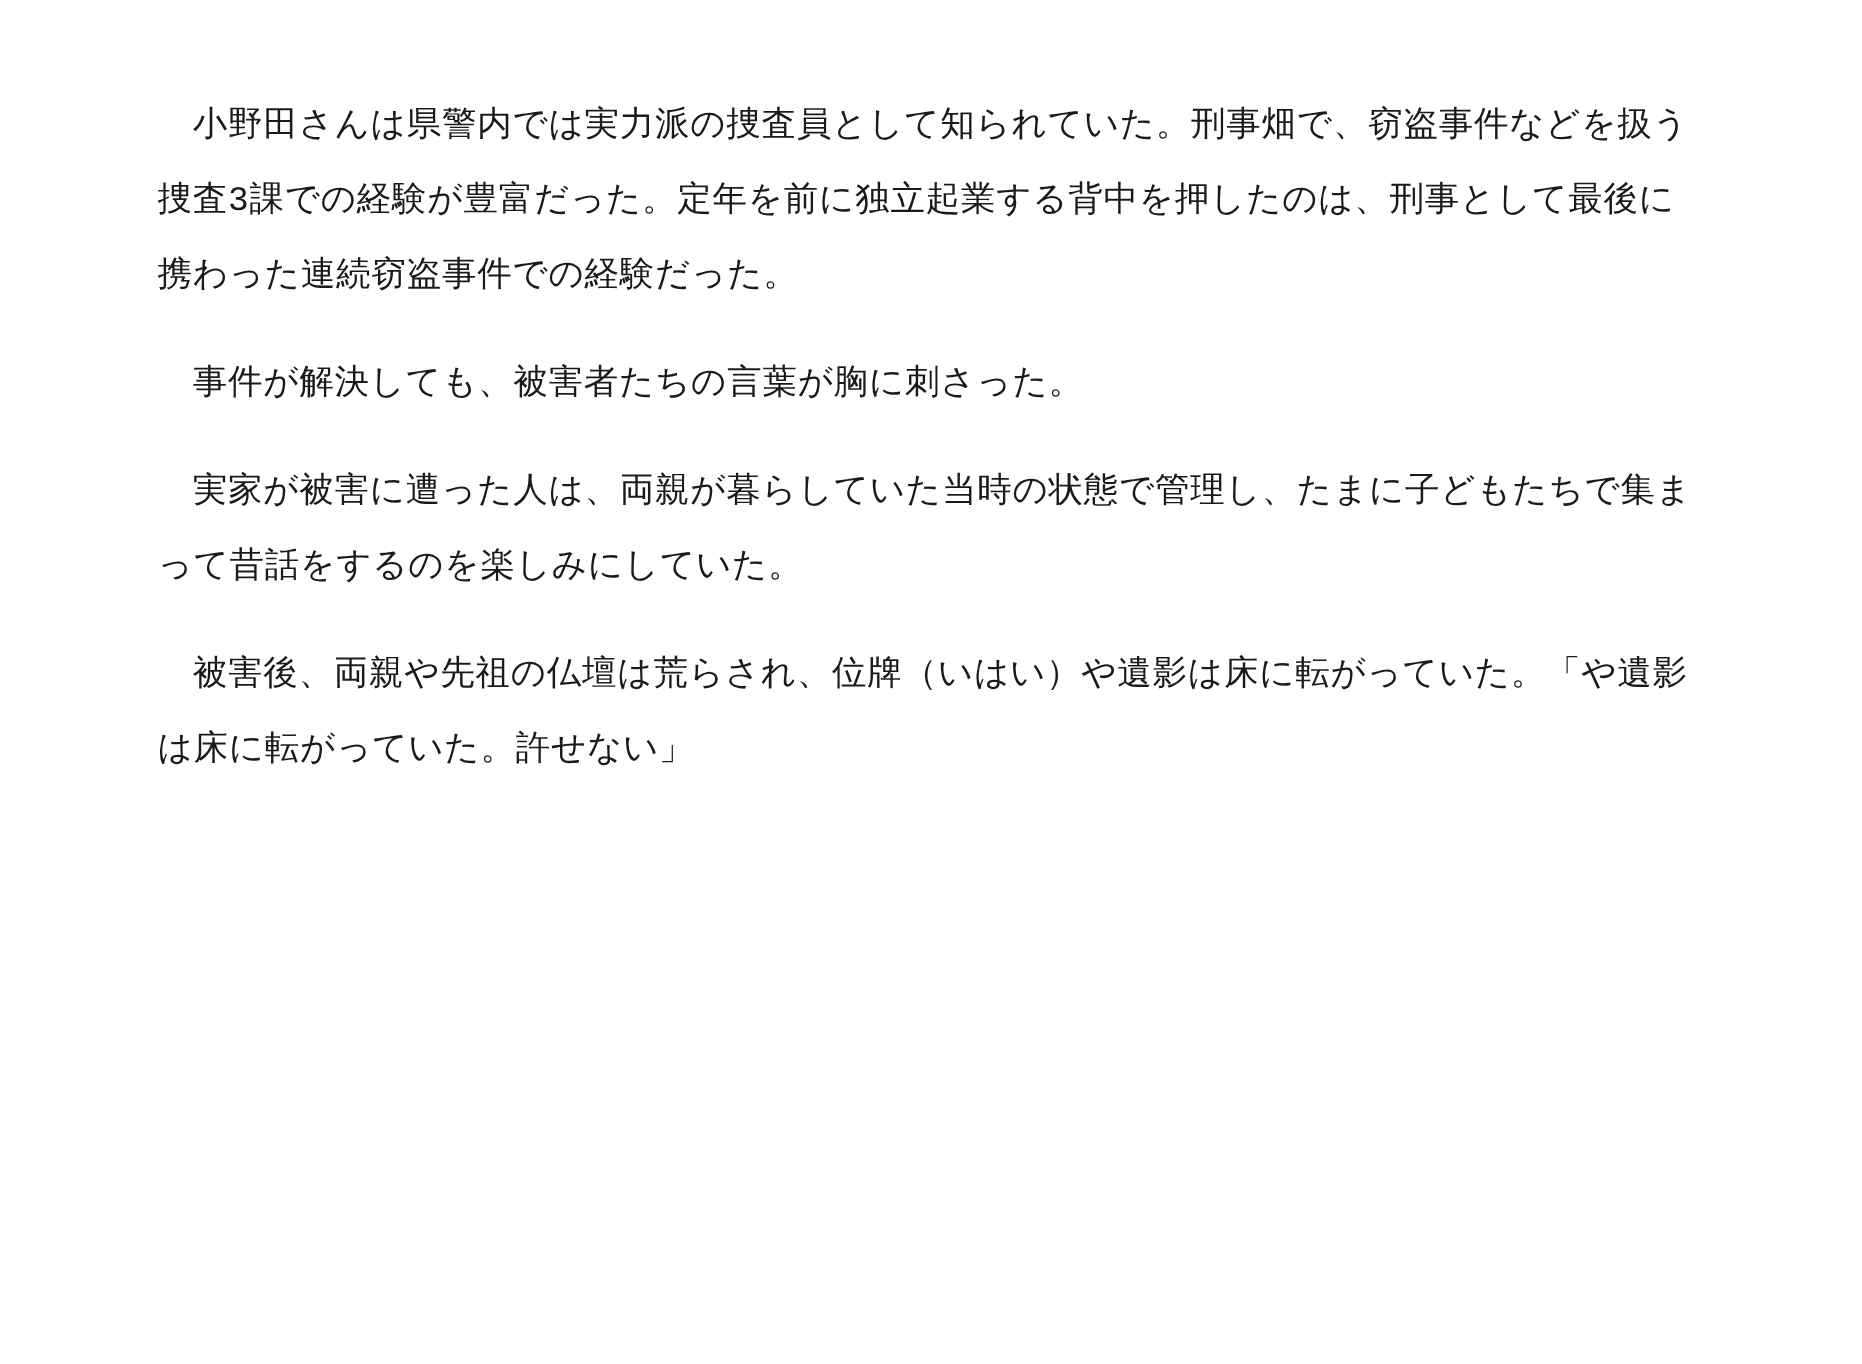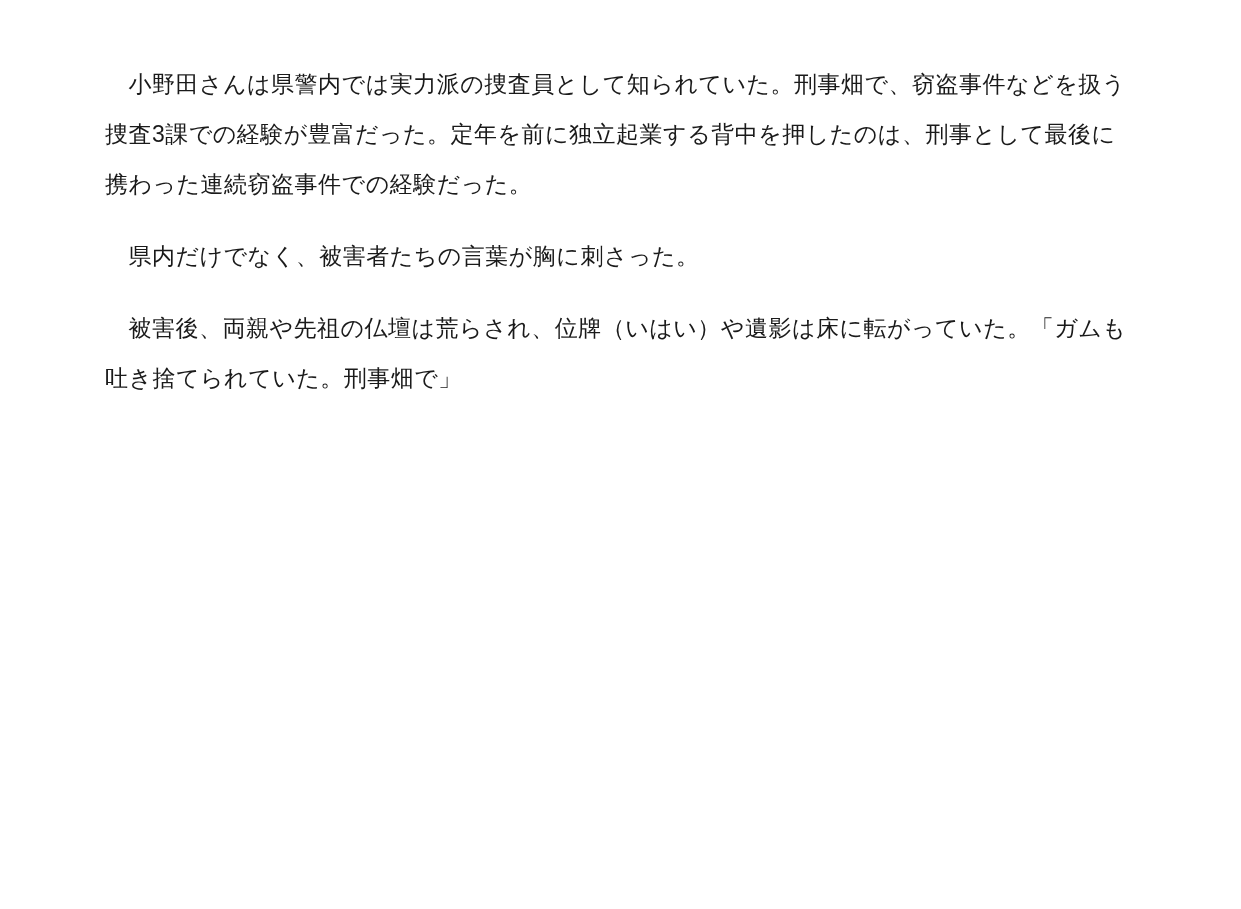--- a/index.html
+++ b/index.html
@@ -11,32 +11,34 @@
     width: 1241px;
     height: 909px;
     background: #ffffff;
     overflow: hidden;
     font-family: "Liberation Sans", sans-serif;
   }
   .article {
     box-sizing: border-box;
     width: 1241px;
     padding: 59px 104px 0 105px;
+    font-family: Liberation Mono, monospace;
   }
   .article p {
     margin: 0 0 22px 0;
     font-size: 23px;
     line-height: 50px;
     letter-spacing: 0.5px;
     color: #1a1a1a;
     text-align: left;
     word-break: normal;
     overflow-wrap: break-word;
   }
 </style>
 </head>
 <body>
 
 <main class="article">
   <p>　小野田さんは県警内では実力派の捜査員として知られていた。刑事畑で、窃盗事件などを扱う捜査3課での経験が豊富だった。定年を前に独立起業する背中を押したのは、刑事として最後に携わった連続窃盗事件での経験だった。</p>
-  <p>　県内だけでなく、被害者たちの言葉が胸に刺さった。</p>
-  <p>　被害後、両親や先祖の仏壇は荒らされ、位牌（いはい）や遺影は床に転がっていた。「ガムも吐き捨てられていた。刑事畑で」</p>
+  <p>　事件が解決しても、被害者たちの言葉が胸に刺さった。</p>
+  <p>　実家が被害に遭った人は、両親が暮らしていた当時の状態で管理し、たまに子どもたちで集まって昔話をするのを楽しみにしていた。</p>
+  <p>　被害後、両親や先祖の仏壇は荒らされ、位牌（いはい）や遺影は床に転がっていた。「や遺影は床に転がっていた。許せない」</p>
 </main>
 
 </body></html>

